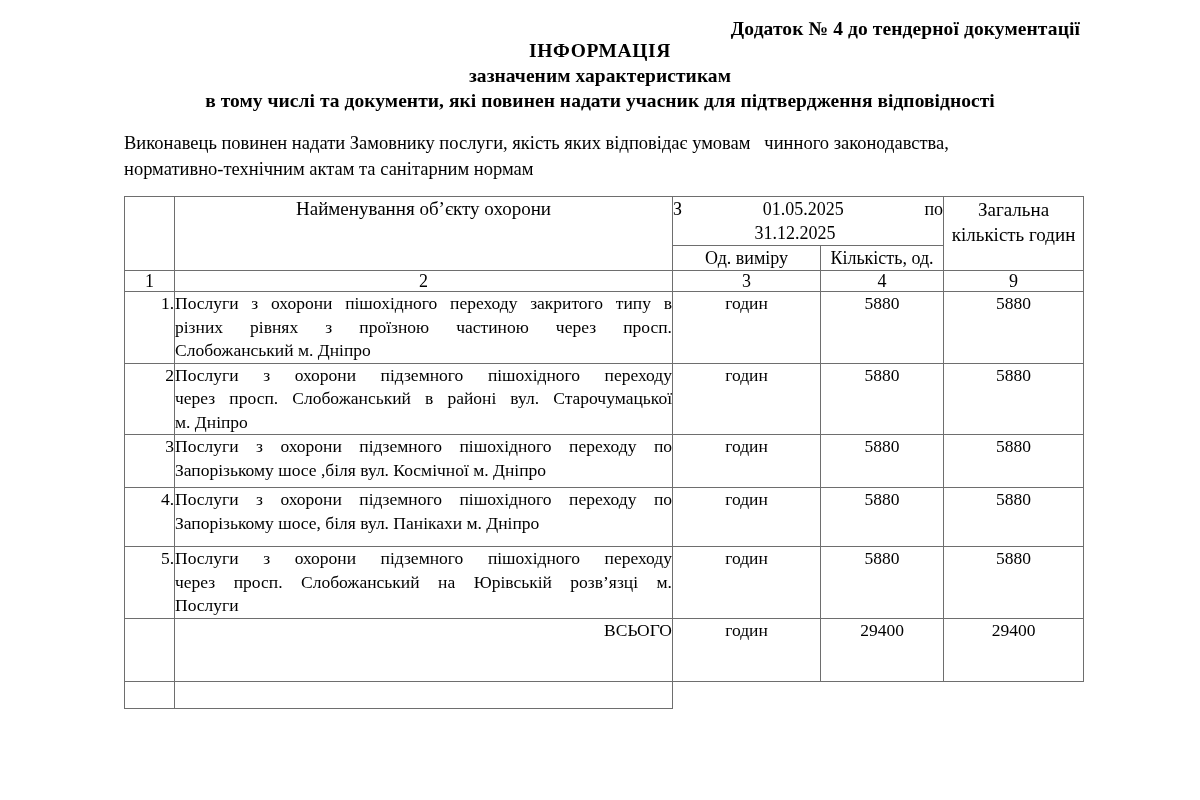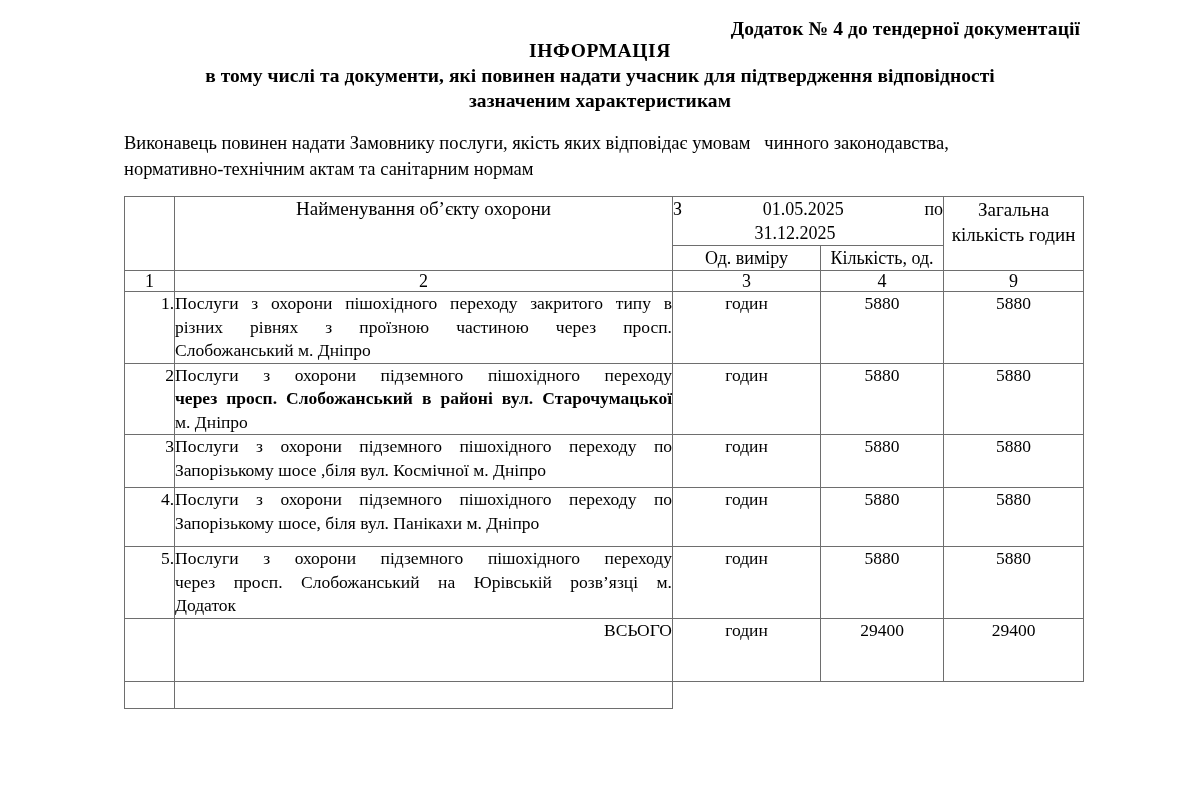--- a/index.html
+++ b/index.html
@@ -209,22 +209,22 @@
 </style>
 </head>
 <body>
 
 <div class="page">
 
   <div class="annex-line">Додаток № 4 до тендерної документації</div>
 
   <div class="heading-block">
     <div class="h-main">ІНФОРМАЦІЯ</div>
+    <div class="h-sub">зазначеним характеристикам</div>
     <div class="h-sub">в тому числі та документи, які повинен надати учасник для підтвердження відповідності</div>
-    <div class="h-sub">зазначеним характеристикам</div>
   </div>
 
   <div class="intro">
     <span class="ln">Виконавець повинен надати Замовнику послуги, якість яких відповідає умовам   чинного законодавства,</span>
     <span class="ln">нормативно-технічним актам та санітарним нормам</span>
   </div>
 
   <div class="tbl-wrap">
     <table class="doc">
       <colgroup>
@@ -268,21 +268,21 @@
           </td>
           <td class="b-unit">годин</td>
           <td class="b-qty">5880</td>
           <td class="b-total">5880</td>
         </tr>
 
         <tr class="r2">
           <td class="b-num">2</td>
           <td class="b-name">
             <span class="just" style="display: block;">Послуги з охорони підземного пішохідного переходу</span>
-            <span class="just" style="display: block; font-weight: bold;">через просп. Слобожанський в районі вул. Старочумацької</span>
+            <span class="just" style="display: block;">через просп. Слобожанський в районі вул. Старочумацької</span>
             <span style="display: block;">м. Дніпро</span>
           </td>
           <td class="b-unit">годин</td>
           <td class="b-qty">5880</td>
           <td class="b-total">5880</td>
         </tr>
 
         <tr class="r3">
           <td class="b-num">3</td>
           <td class="b-name">
@@ -303,21 +303,21 @@
           <td class="b-unit">годин</td>
           <td class="b-qty">5880</td>
           <td class="b-total">5880</td>
         </tr>
 
         <tr class="r5">
           <td class="b-num">5.</td>
           <td class="b-name">
             <span class="just" style="display: block;">Послуги з охорони підземного пішохідного переходу</span>
             <span class="just" style="display: block;">через просп. Слобожанський на Юрівській розв’язці м.</span>
-            <span style="display: block;">Додаток</span>
+            <span style="display: block;">Послуги</span>
           </td>
           <td class="b-unit">годин</td>
           <td class="b-qty">5880</td>
           <td class="b-total">5880</td>
         </tr>
 
         <tr class="totrow">
           <td class="tot-empty"></td>
           <td class="tot-label">ВСЬОГО</td>
           <td class="tot-unit">годин</td>

